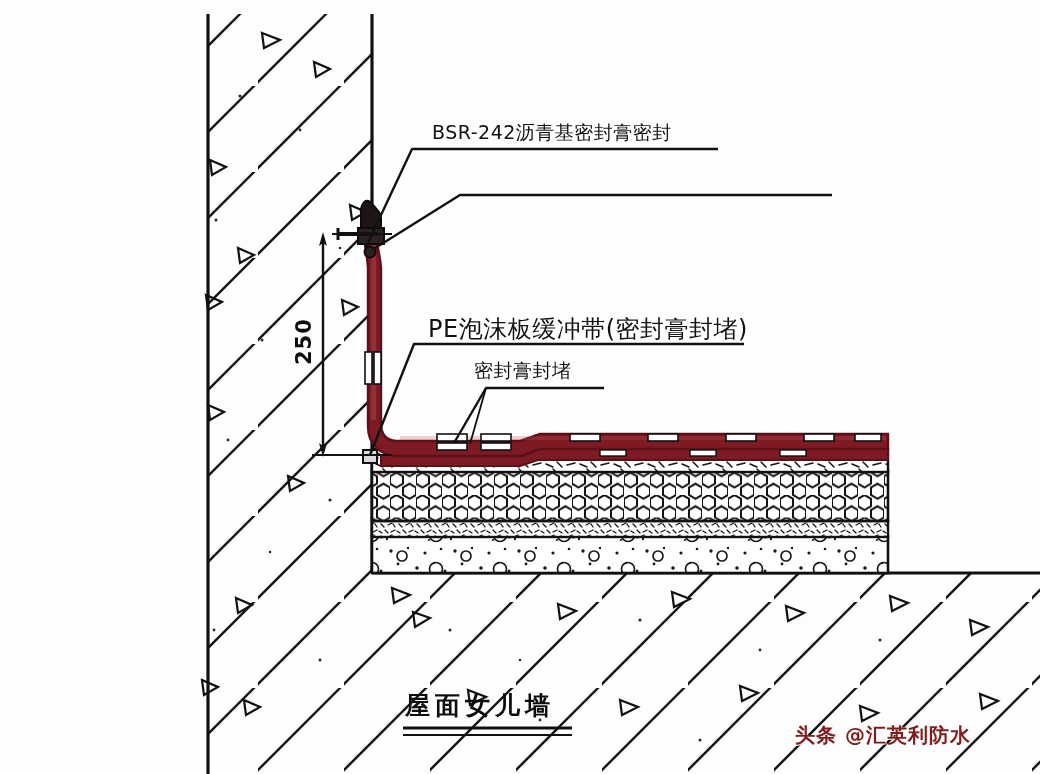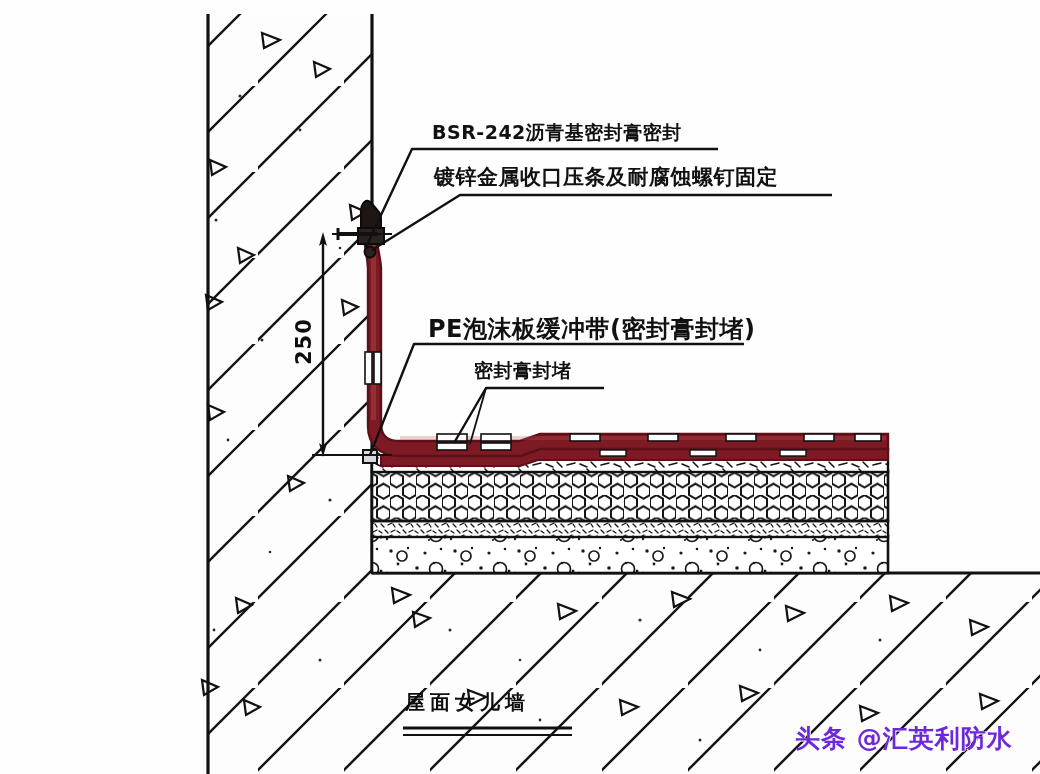--- a/index.html
+++ b/index.html
@@ -3,36 +3,36 @@
 <meta charset="utf-8">
 <style>
   html,body{margin:0;padding:0;background:#ffffff;}
   body{width:1040px;height:774px;overflow:hidden;
        font-family:"DejaVu Sans","Liberation Sans",sans-serif;}
   #stage{position:relative;width:1040px;height:774px;background:#fefefe;}
   svg#dwg{position:absolute;left:0;top:0;width:1040px;height:774px;}
 
   .lbl{position:absolute;white-space:nowrap;color:#111111;
        font-family:"DejaVu Sans","Liberation Sans",sans-serif;
-       font-weight:bold;letter-spacing:.5px;}
+       font-weight:normal;letter-spacing:.5px;}
   .lbl-1{left:432px;top:120px;font-size:19px;}
   .lbl-2{left:434px;top:163px;font-size:21px;}
   .lbl-3{left:428px;top:313px;font-size:24px;}
   .lbl-4{left:474px;top:358px;font-size:19px;}
 
-  .title{position:absolute;left:405px;top:689px;font-size:20px;font-weight:bold;
+  .title{position:absolute;left:405px;top:689px;font-size:25px;font-weight:bold;
          color:#0c0c0c;letter-spacing:5px;
          font-family:"DejaVu Serif","Liberation Serif",serif;}
 
   .dim-text{position:absolute;left:292px;top:365px;font-size:21px;font-weight:bold;
             color:#0c0c0c;transform:rotate(-90deg);transform-origin:left top;
             letter-spacing:1px;}
 
-  .watermark{position:absolute;left:795px;top:722px;font-size:25px;font-weight:bold;
-             color:#6d28d9;letter-spacing:1px;
+  .watermark{position:absolute;left:795px;top:722px;font-size:20px;font-weight:bold;
+             color:#7f1d1d;letter-spacing:1px;
              text-shadow:0 1px 0 #fbfbfb, 1px 0 0 #f2f2f2;
              font-family:"DejaVu Sans","Liberation Sans",sans-serif;}
 </style>
 </head>
 <body>
 
 <div id="stage">
 
   <svg id="dwg" viewBox="0 0 1040 774">
     <defs>
@@ -250,21 +250,20 @@
       <line x1="486" y1="388" x2="470" y2="444"></line>
     </g>
 
     <g stroke="#111111">
       <line x1="403" y1="728" x2="572" y2="728" stroke-width="3.2"></line>
       <line x1="403" y1="735" x2="572" y2="735" stroke-width="2.2"></line>
     </g>
   </svg>
 
   <div class="lbl lbl-1">BSR-242沥青基密封膏密封</div>
-  <div class="lbl lbl-2">镀锌金属收口压条及耐腐蚀螺钉固定</div>
   <div class="lbl lbl-3">PE泡沫板缓冲带(密封膏封堵)</div>
   <div class="lbl lbl-4">密封膏封堵</div>
 
   <div class="dim-text">250</div>
 
   <div class="title">屋面女儿墙</div>
 
   <div class="watermark">头条 @汇英利防水</div>
 
 </div>

